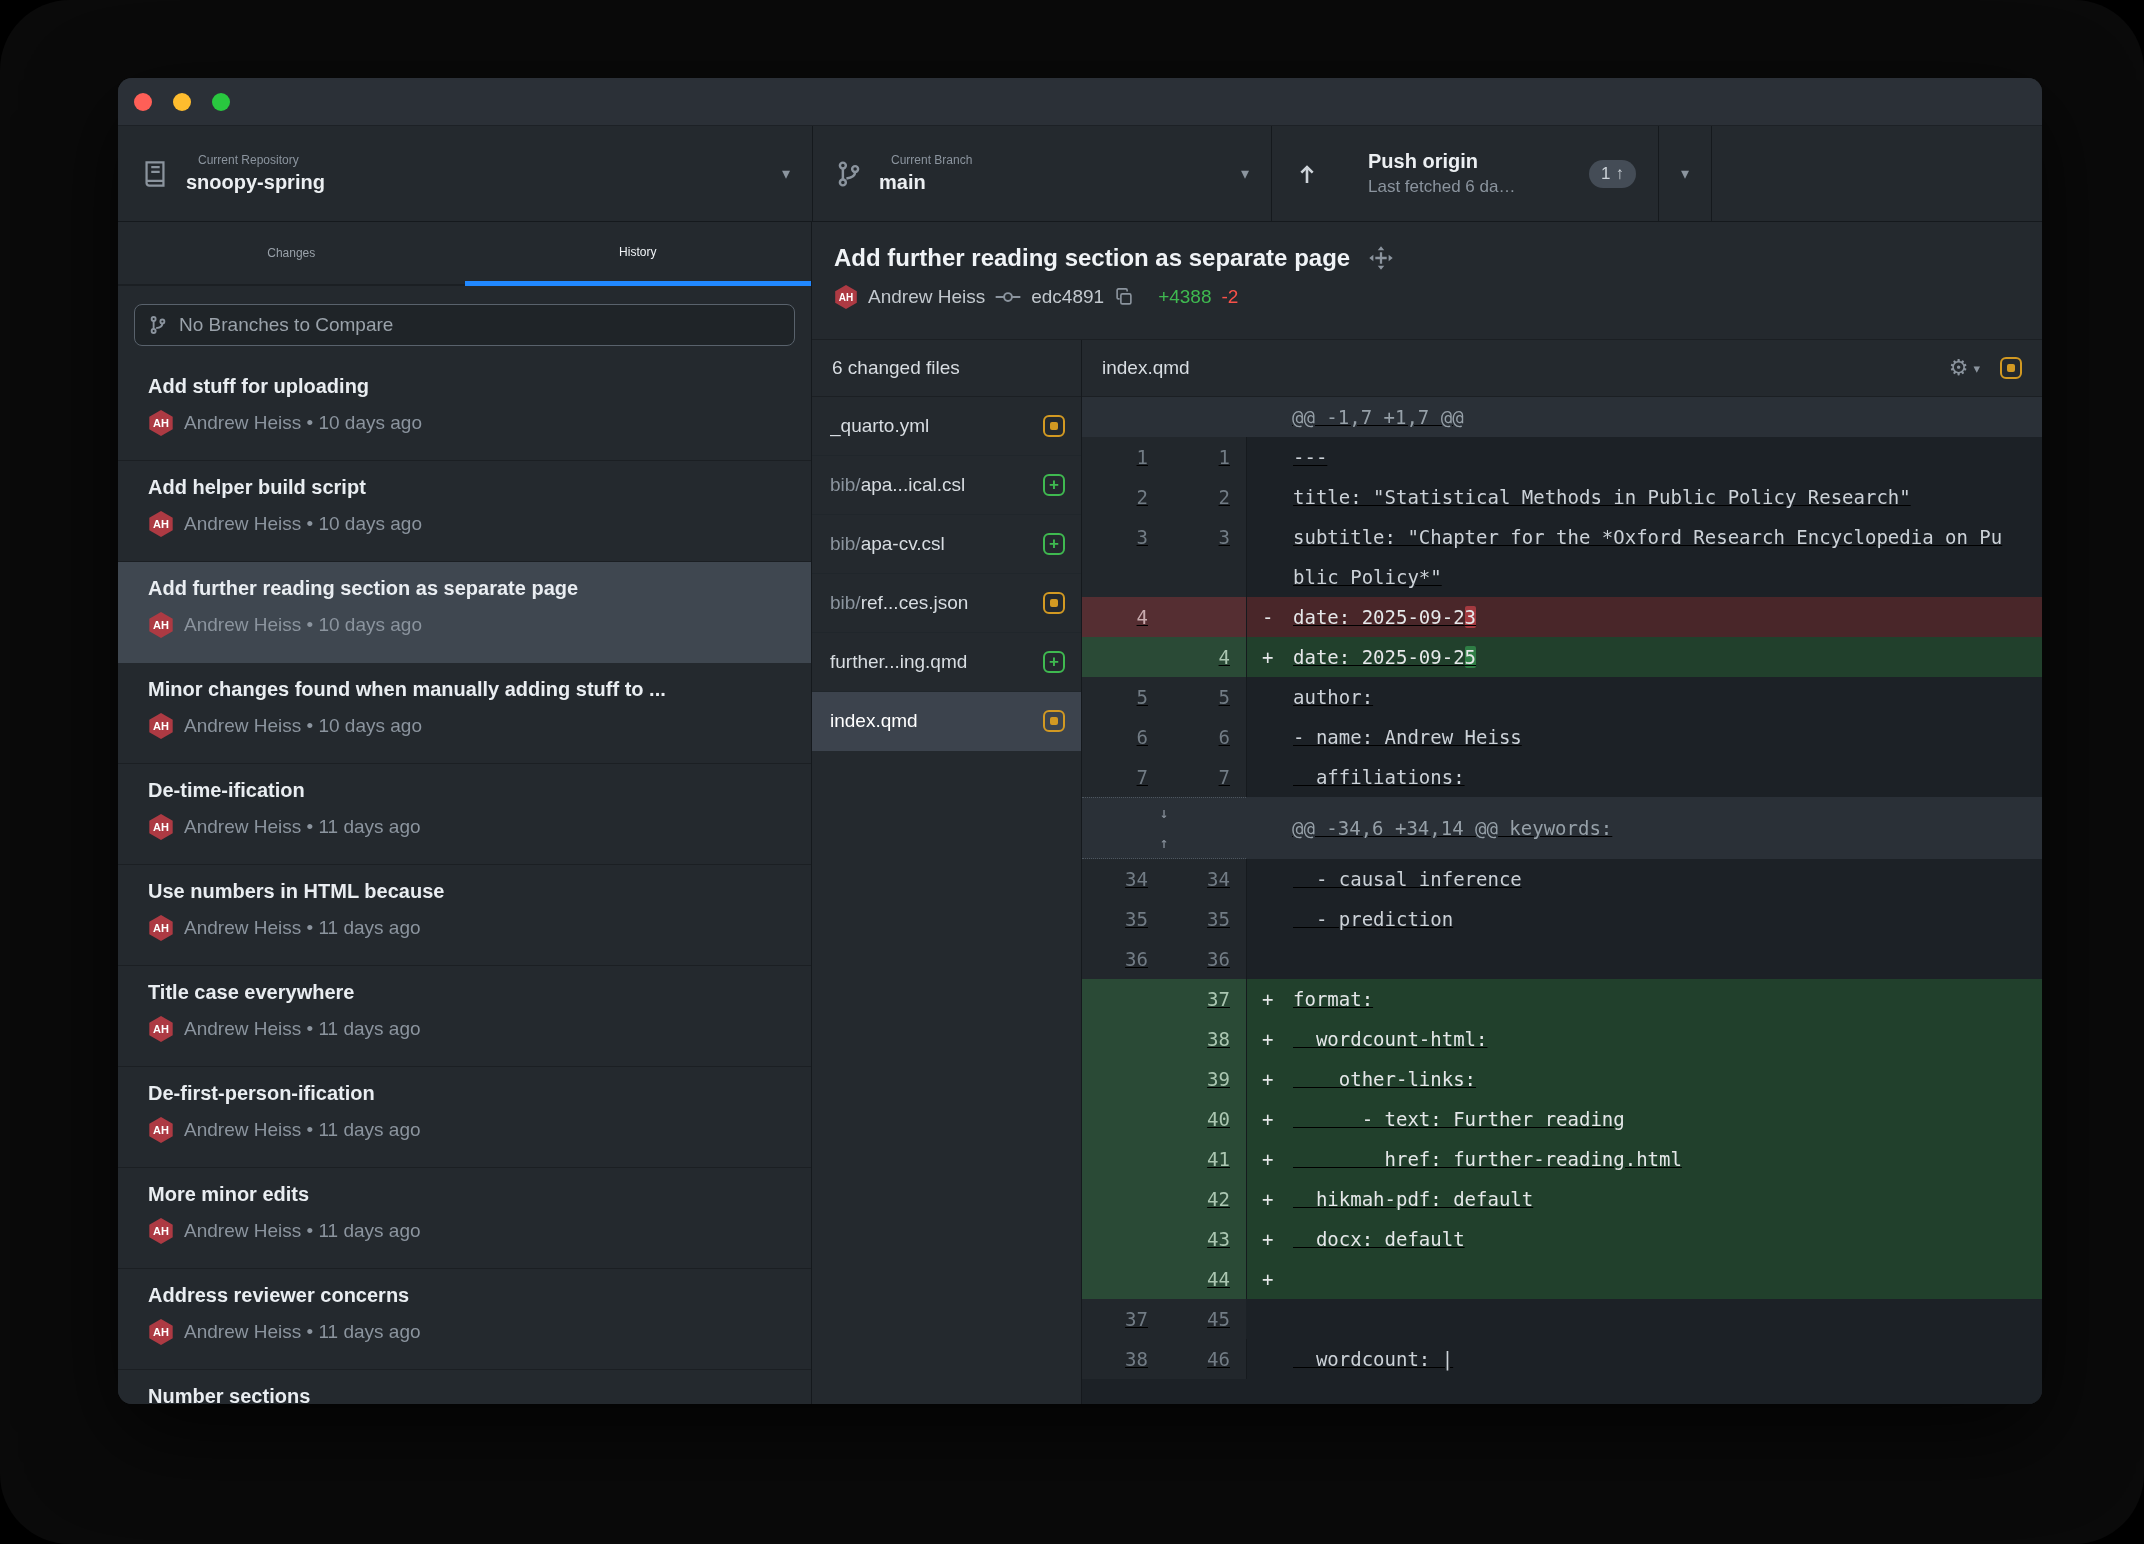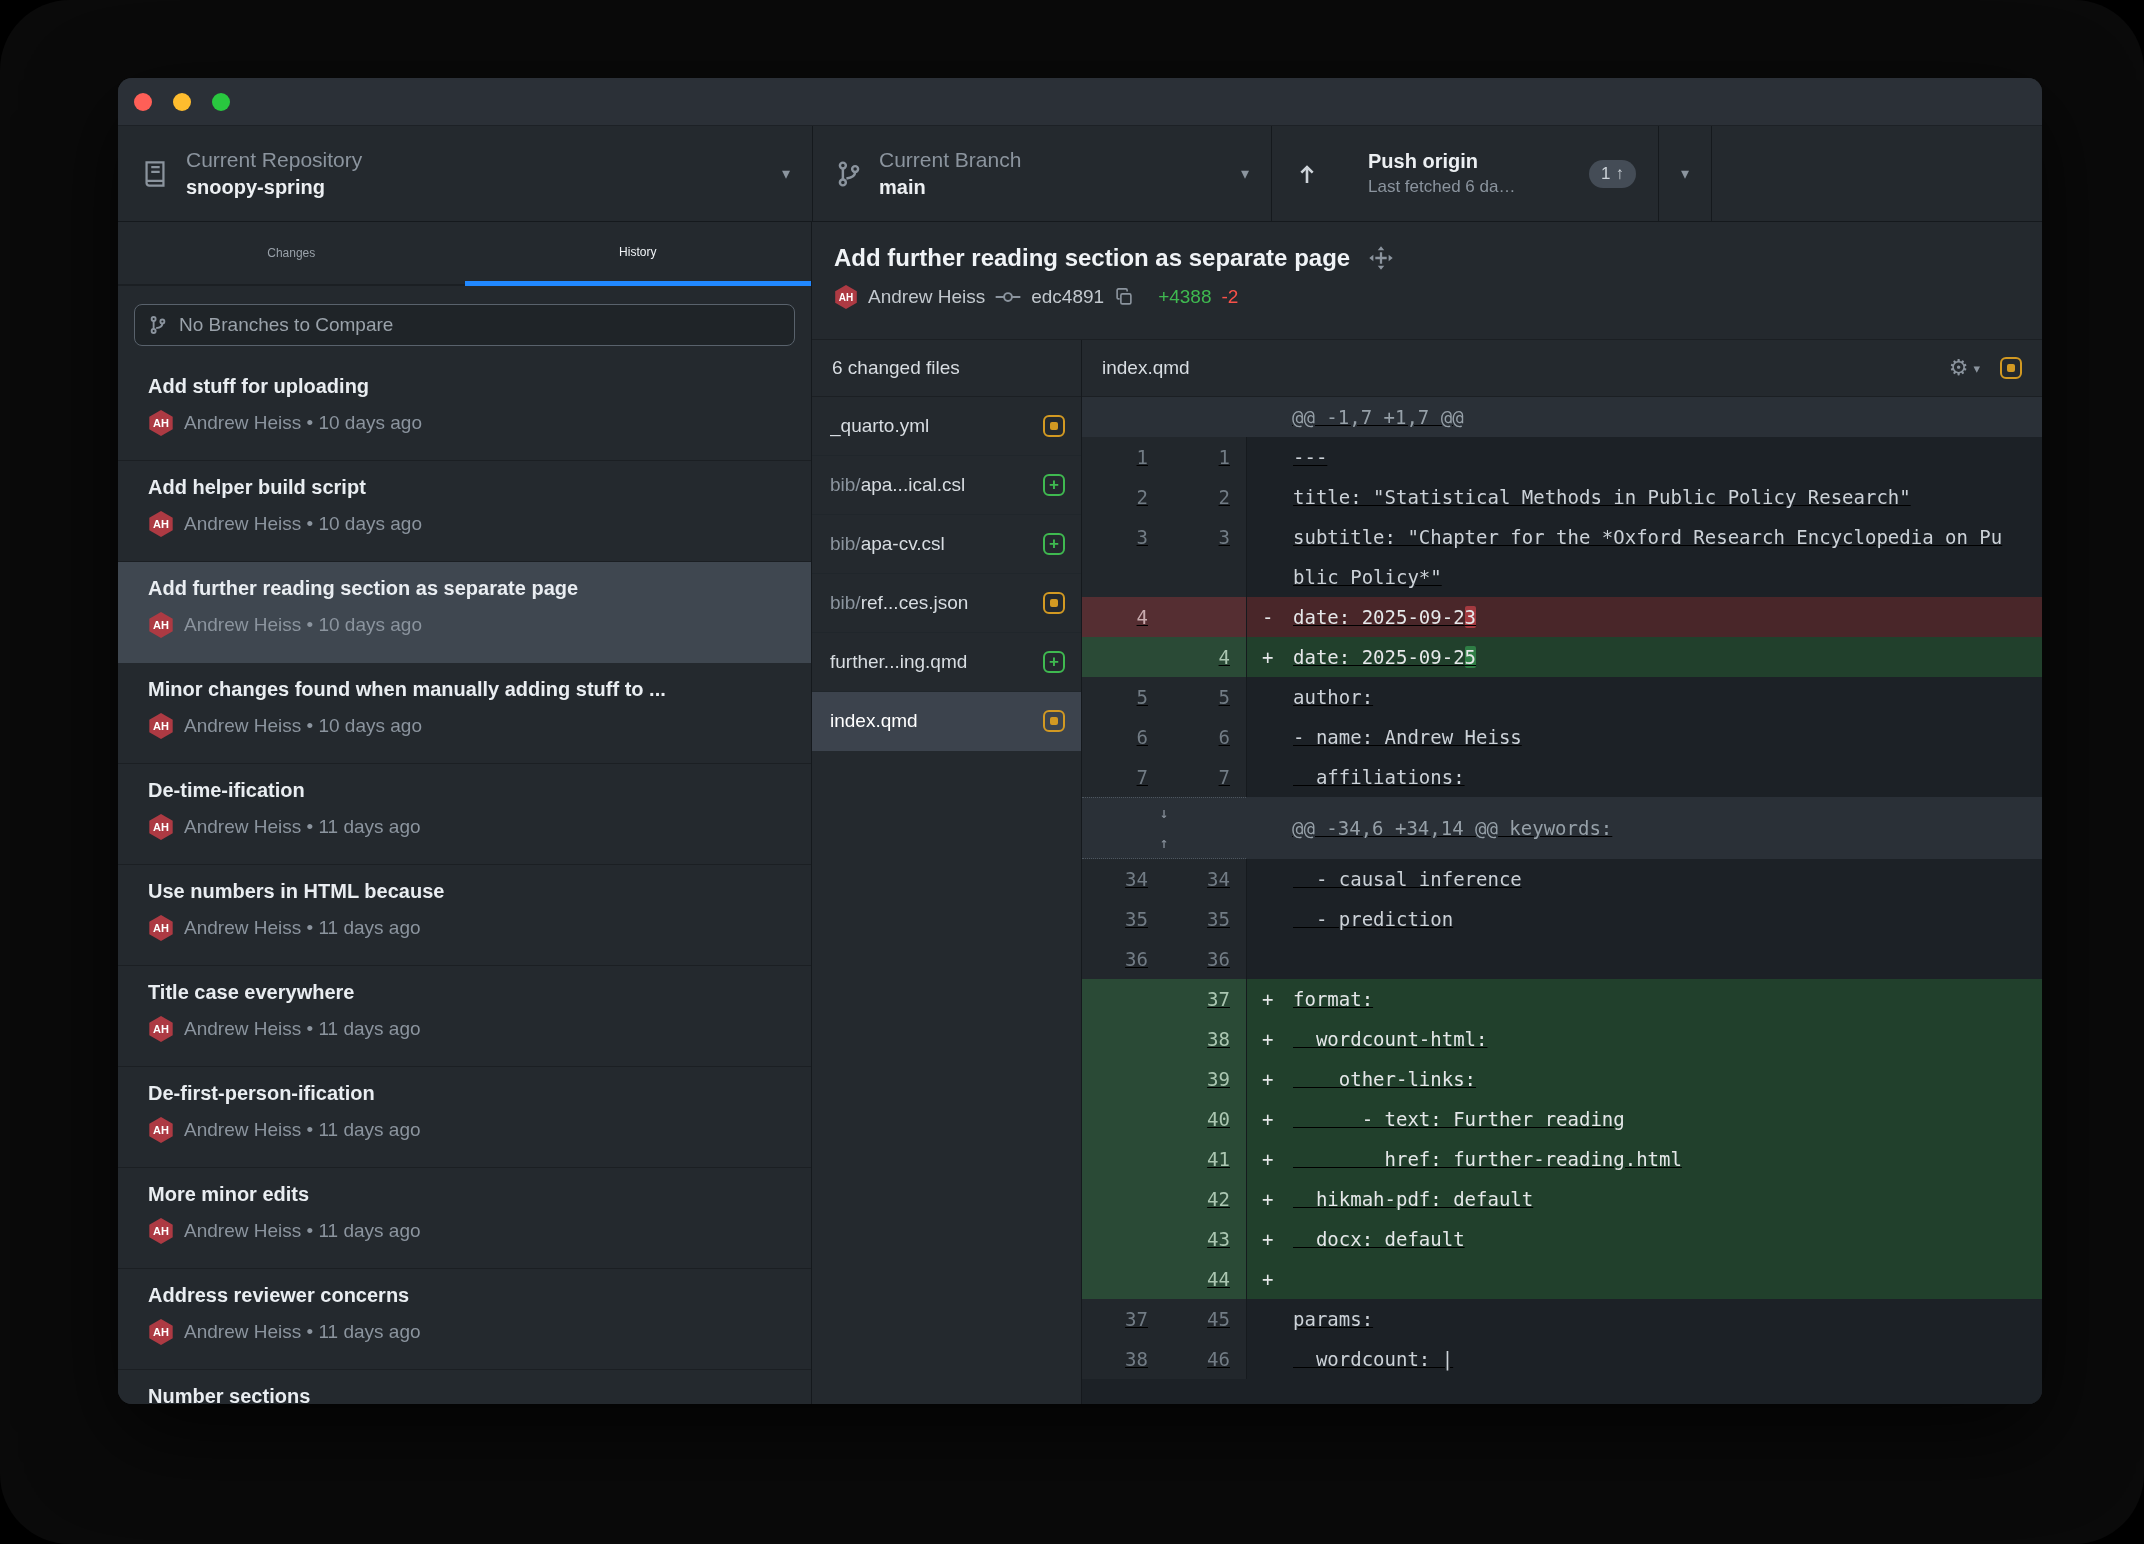--- a/index.html
+++ b/index.html
@@ -25,21 +25,21 @@
 
   
   .toolbar { height:96px; flex:0 0 96px; background:#24292e; border-bottom:1px solid #15191d;
     display:flex; align-items:stretch; }
   .tb-section { display:flex; align-items:center; padding:0 22px; gap:16px; }
   .tb-section.repo { width:694px; }
   .tb-section.branch { width:458px; }
   .tb-section.push { width:386px;gap:48px; }
   .tb-sep { width:1px; background:#15191d; }
   .tb-text { display:flex; flex-direction:column; justify-content:center; min-width:0; }
-  .tb-label { font-size:21px; color:#8b949e; margin-bottom:4px; white-space:nowrap; }
+  .tb-label { font-size:12px; color:#8b949e; margin-bottom:4px; white-space:nowrap;margin-left:12px; }
   .tb-value { font-size:20px; font-weight:700; color:#eceff2; white-space:nowrap; }
   .tb-sub { font-size:17px; color:#8b949e; margin-top:4px; white-space:nowrap; overflow:hidden; text-overflow:ellipsis; max-width:190px; }
   .chev { color:#8b949e; font-size:16px; }
   .tb-section .chev.right { margin-left:auto; }
   .tb-drop { width:52px; display:flex; align-items:center; justify-content:center; }
   .tb-fill { flex:1; }
   .badge { margin-left:auto; background:#444c56; color:#cdd3d9; border-radius:14px;
     padding:4px 12px; font-size:17px; display:flex; align-items:center; gap:5px; }
   .icon-svg { flex:0 0 auto; }
 
@@ -483,21 +483,20 @@
     <span class="code"><span class="sign">+</span><span>  docx: default</span></span>
   </div>
                 <div class="diff-row added">
     <span class="gut"></span>
     <span class="gut">44</span>
     <span class="code"><span class="sign">+</span><span></span></span>
   </div>
                 <div class="diff-row context">
     <span class="gut">37</span>
     <span class="gut">45</span>
-    <span class="code"><span class="sign"> </span><span>params:</span></span>
   </div>
                 <div class="diff-row context">
     <span class="gut">38</span>
     <span class="gut">46</span>
     <span class="code"><span class="sign"> </span><span>  wordcount: |</span></span>
   </div>
               </div>
           </div>
         </div>
       </main>

